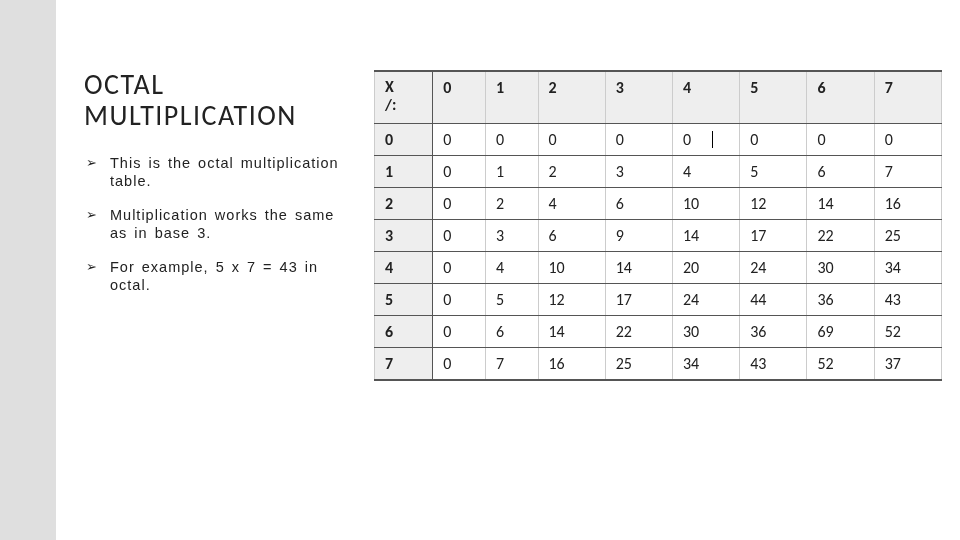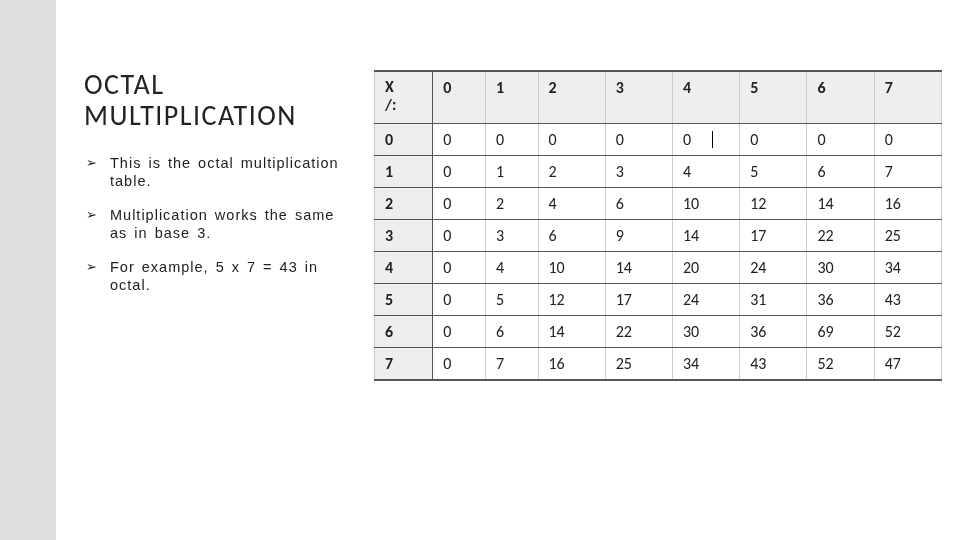--- a/index.html
+++ b/index.html
@@ -218,21 +218,21 @@
           <td>30</td>
           <td>34</td>
         </tr>
         <tr>
           <th>5</th>
           <td>0</td>
           <td>5</td>
           <td>12</td>
           <td>17</td>
           <td>24</td>
-          <td>31</td>
+          <td>44</td>
           <td>36</td>
           <td>43</td>
         </tr>
         <tr>
           <th>6</th>
           <td>0</td>
           <td>6</td>
           <td>14</td>
           <td>22</td>
           <td>30</td>
@@ -242,19 +242,19 @@
         </tr>
         <tr>
           <th>7</th>
           <td>0</td>
           <td>7</td>
           <td>16</td>
           <td>25</td>
           <td>34</td>
           <td>43</td>
           <td>52</td>
-          <td>47</td>
+          <td>37</td>
         </tr>
       </tbody>
     </table>
   </div>
 
 </div>
 
 </body></html>

